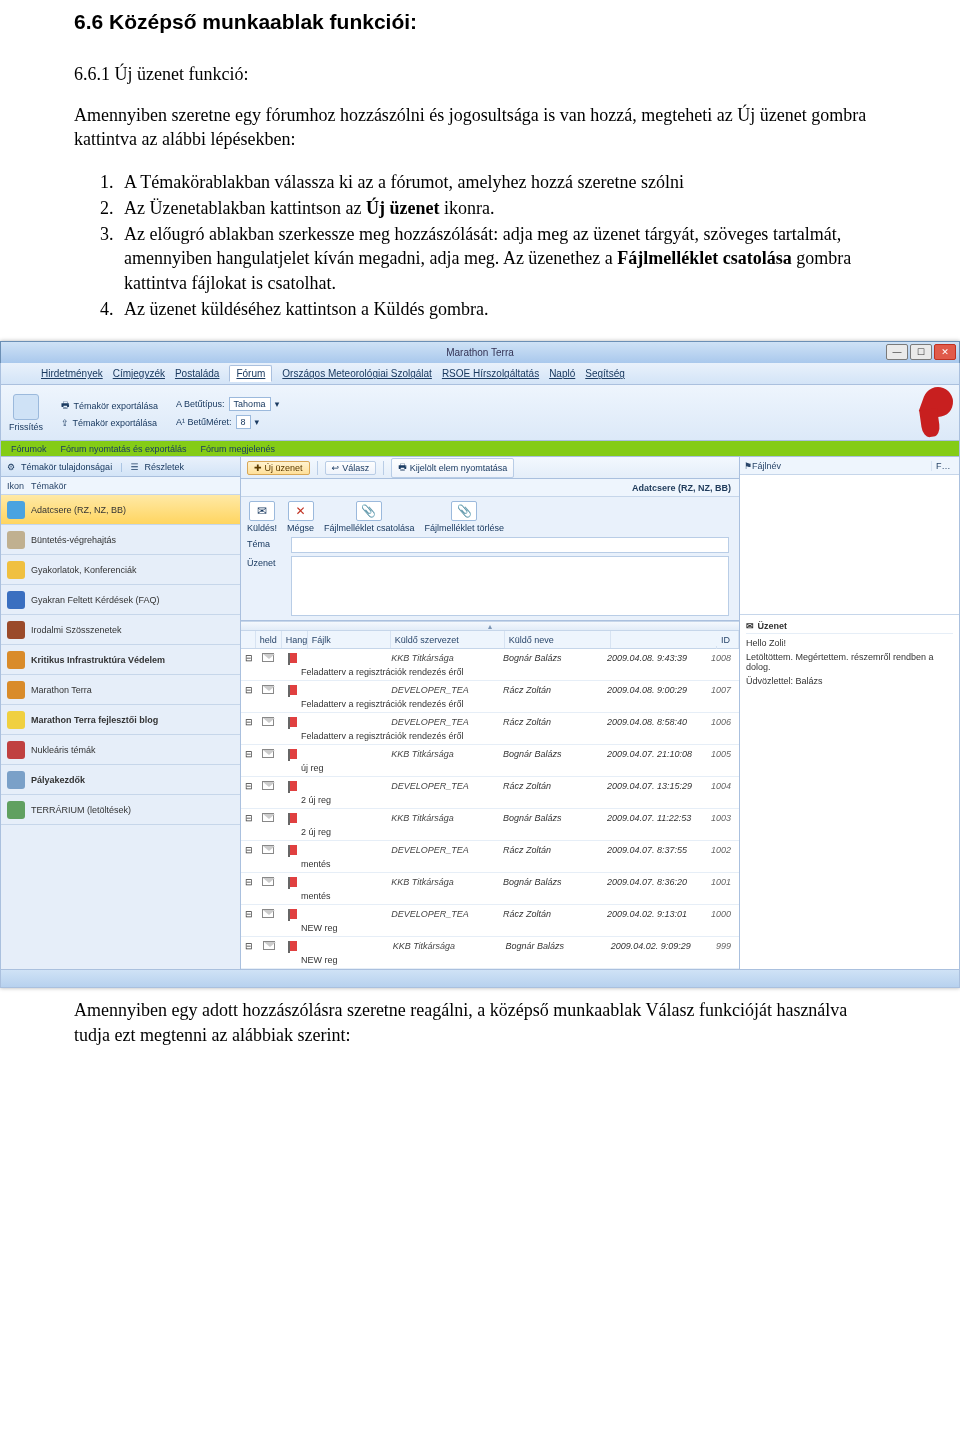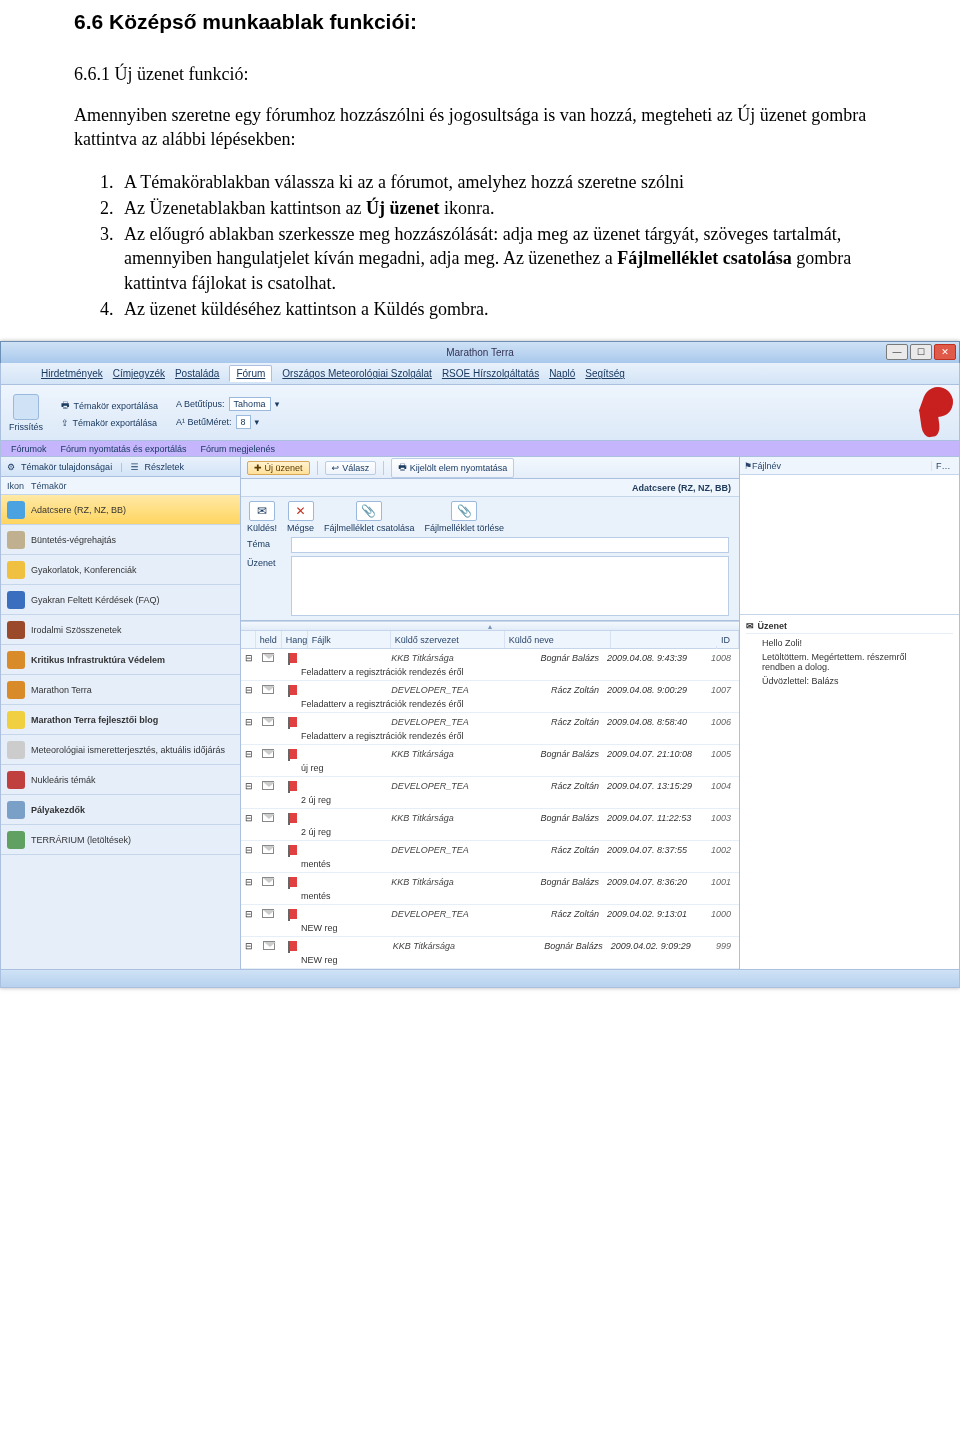--- a/index.html
+++ b/index.html
@@ -28,21 +28,21 @@
 
   .ribbon { height: 56px; background: linear-gradient(#eef5fd,#dce9f8); border: 1px solid #aac0de; border-top: none; display: flex; align-items: center; padding: 4px 8px; gap: 8px; position: relative; }
   .ribbtn { display: flex; flex-direction: column; align-items: center; gap: 2px; color: #1a3a60; font-size: 9px; }
   .ribicon { width: 26px; height: 26px; background: #cfe2f6; border: 1px solid #9bb9dc; border-radius: 3px; }
   .ribgroup { display: flex; flex-direction: column; gap: 4px; margin-left: 10px; font-size: 9px; color: #1a3a60; }
   .ribgroup .row { display: flex; align-items: center; gap: 4px; }
   .dd { background: #fff; border: 1px solid #9bb9dc; padding: 0 4px; height: 14px; line-height: 12px; font-size: 9px; }
   .deco { position: absolute; right: 6px; top: 2px; width: 60px; height: 50px; }
   .bow1 { position: absolute; right: 0; top: 0; width: 30px; height: 30px; background: #c81f1f; border-radius: 50% 50% 50% 0; transform: rotate(20deg); }
   .bow2 { position: absolute; right: 14px; top: 22px; width: 18px; height: 28px; background: #c81f1f; border-radius: 0 0 40% 40%; transform: rotate(-8deg); }
-  .tabstrip { height: 16px; background: #c4b5fd; border: 1px solid #aac0de; border-top: none; display: flex; align-items: center; gap: 14px; padding-left: 10px; font-size: 9px; color: #1a3a60; }
+  .tabstrip { height: 16px; background: #84cc16; border: 1px solid #aac0de; border-top: none; display: flex; align-items: center; gap: 14px; padding-left: 10px; font-size: 9px; color: #1a3a60; }
 
   .work { display: flex; border: 1px solid #aac0de; border-top: none; background: #d5e4f5; }
   .leftcol { width: 240px; background: #e6eef9; border-right: 1px solid #aac0de; }
   .lefthead { height: 20px; background: linear-gradient(#e9f1fb,#d3e4f7); border-bottom: 1px solid #aac0de; display: flex; align-items: center; gap: 6px; padding: 0 6px; font-size: 9px; color: #1a3a60; }
   .lefthead .sep { margin: 0 2px; color: #9bb9dc; }
   .listhead { height: 18px; background: #eef5fd; border-bottom: 1px solid #c6d6ea; display: flex; align-items: center; font-size: 9px; color: #2a466a; }
   .listhead .c1 { width: 30px; padding-left: 6px; }
   .listhead .c2 { flex: 1; }
   .trow { height: 30px; display: flex; align-items: center; border-bottom: 1px solid #c6d6ea; font-size: 9px; }
   .trow .ic { width: 30px; display: flex; justify-content: center; }
@@ -80,37 +80,37 @@
   .mheadrow .h5 { width: 110px; margin-top: 30px; }
   .mheadrow .h6 { flex: 1; }
   .mlist { background: #fff; }
   .mrow { border-bottom: 1px solid #e6eef7; font-size: 9px; }
   .mrow .top { display: flex; align-items: center; height: 17px; }
   .mrow .top > div { padding: 0 4px; }
   .mrow .top .c0 { width: 15px; }
   .mrow .top .c1 { width: 26px; display:flex; justify-content:center; }
   .mrow .top .c2 { width: 26px; display:flex; justify-content:center; }
   .mrow .top .c3 { width: 86px; font-style: italic; color: #444; }
-  .mrow .top .c4 { width: 140px; font-style: italic; text-align: right; }
+  .mrow .top .c4 { width: 140px; font-style: italic; }
   .mrow .top .c5 { width: 110px; font-style: italic; }
   .mrow .top .c6 { flex: 1; text-align: right; font-style: italic; color:#666; padding-right: 8px; }
   .mrow .subj { padding: 1px 4px 3px 60px; color: #333; font-size: 9px; }
   .msgicon { width: 12px; height: 9px; background: #fff; border: 1px solid #888; position: relative; }
   .msgicon:after { content:""; position:absolute; left:0; top:0; width:0; height:0; border-left:6px solid transparent; border-right:6px solid transparent; border-top:5px solid #ccc; }
   .flagicon { width:7px; height:10px; background:#e04040; position:relative; }
   .flagicon:after { content:""; position:absolute; left:-2px; top:0; width:2px; height:12px; background:#666; }
 
   .rightcol { width: 220px; background: #fff; border-left: 1px solid #aac0de; display: flex; flex-direction: column; }
   .rhead { height: 18px; background: #eef5fd; border-bottom: 1px solid #c6d6ea; display: flex; align-items: center; font-size: 9px; color: #2a466a; padding: 0 4px; }
   .rhead .hsp { flex:1; }
   .rhead .hcol { border-left:1px solid #d7e3f2; padding-left:4px; width:24px; }
   .attach { flex: 0 0 140px; border-bottom: 1px solid #c6d6ea; background:#fff; }
   .preview { flex: 1; padding: 4px 6px; font-size: 9px; color: #333; }
   .preview .phead { display:flex; align-items:center; gap:4px; font-weight:bold; padding:2px 0; border-bottom:1px solid #e6eef7; margin-bottom:4px; }
-  .preview p { margin: 4px 16px; }
+  .preview p { margin: 4px 0; }
 
   .win-footer { height: 18px; background: linear-gradient(#cfe2f6,#b7d1ee); border: 1px solid #aac0de; border-top: none; }
 </style>
 </head>
 <body>
 
 <div class="doc">
   <h2 class="section">6.6 Középső munkaablak funkciói:</h2>
 
   <h3 class="subsection">6.6.1 Új üzenet funkció:</h3>
@@ -246,26 +246,20 @@
               <div class="txt">Marathon Terra</div>
             </div>
             <div class="trow hl">
               <div class="ic">
                 <div class="ticon" style="background: rgb(240, 208, 64);"></div>
               </div>
               <div class="txt">Marathon Terra fejlesztői blog</div>
             </div>
             <div class="trow">
               <div class="ic">
-                <div class="ticon" style="background: rgb(204, 204, 204);"></div>
-              </div>
-              <div class="txt">Meteorológiai ismeretterjesztés, aktuális időjárás</div>
-            </div>
-            <div class="trow">
-              <div class="ic">
                 <div class="ticon" style="background: rgb(192, 64, 64);"></div>
               </div>
               <div class="txt">Nukleáris témák</div>
             </div>
             <div class="trow hl">
               <div class="ic">
                 <div class="ticon" style="background: rgb(122, 160, 200);"></div>
               </div>
               <div class="txt">Pályakezdők</div>
             </div>
@@ -529,13 +523,14 @@
           <p>Letöltöttem. Megértettem. részemről rendben a dolog.</p>
           <p>Üdvözlettel: Balázs</p>
         </div>
       </div>
     </div>
     <div class="win-footer"></div>
   </div>
 
 
 
+  <p class="docp">Amennyiben egy adott hozzászólásra szeretne reagálni, a középső munkaablak Válasz funkcióját használva tudja ezt megtenni az alábbiak szerint:</p>
 </div>
 
 </body></html>

